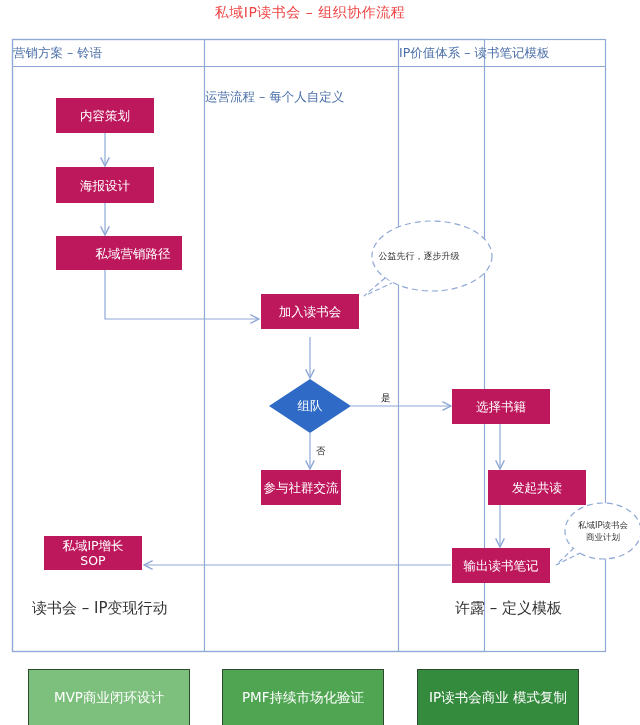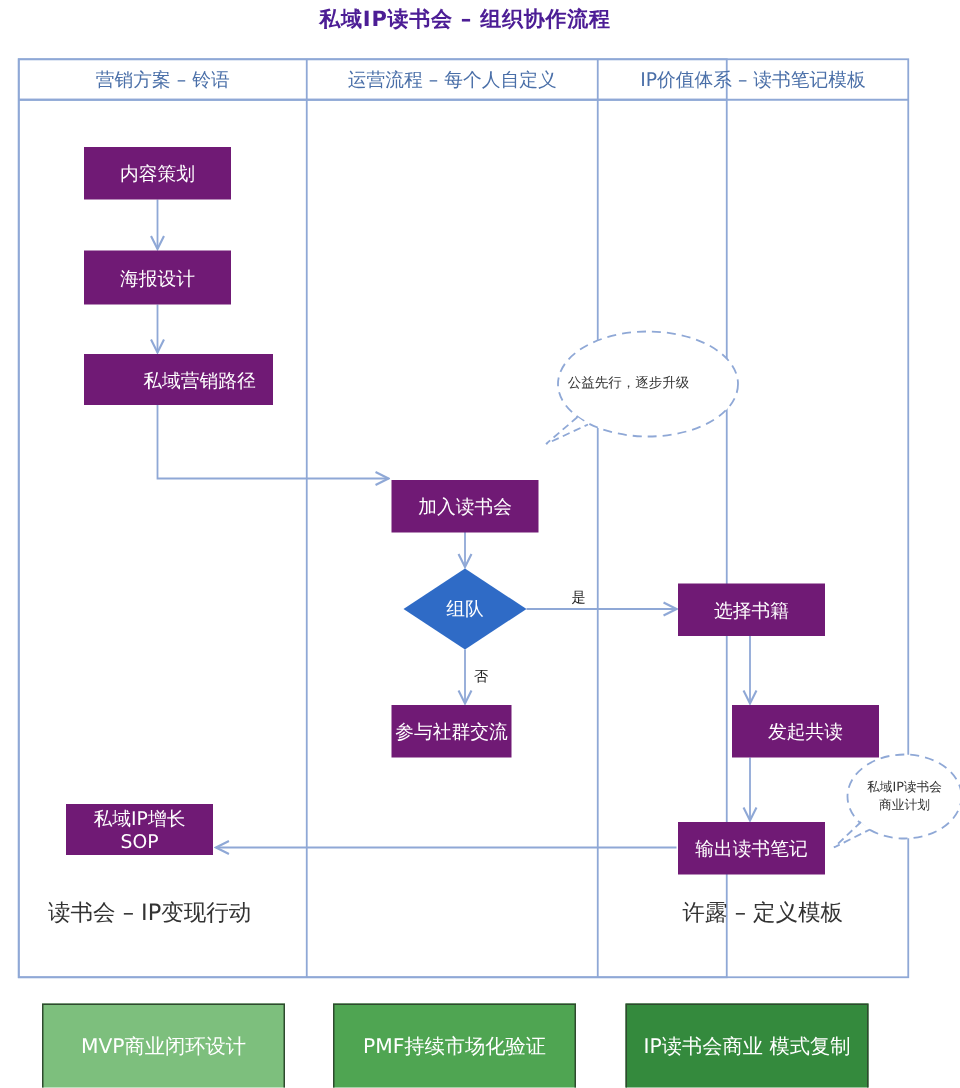--- a/index.html
+++ b/index.html
@@ -1,23 +1,23 @@
 <!DOCTYPE html>
 <html><head>
 <meta charset="utf-8">
 <style>
   html, body { margin: 0; padding: 0; background: #ffffff; }
   body { width: 640px; height: 725px; position: relative; overflow: hidden;
          font-family: "DejaVu Sans", "Liberation Sans", sans-serif; }
   .title { position: absolute; left: 0; top: 4px; width: 620px; text-align: center;
-           font-size: 14px; font-weight: bold; color: #4c1d95; letter-spacing: 0.5px; }
-  .lane-head { position: absolute; top: 39px; height: 27px; line-height: 27px; text-align: center;
+           font-size: 14px; font-weight: normal; color: #ef4444; letter-spacing: 0.5px; }
+  .lane-head { position: absolute; top: 39px; height: 27px; line-height: 27px; text-align: left;
                font-size: 12.5px; color: #4a6fa8; }
   svg.diagram { position: absolute; left: 0; top: 0; }
-  .node { position: absolute; background: #701a75; color: #fff; font-size: 12.5px;
+  .node { position: absolute; background: #be185d; color: #fff; font-size: 12.5px;
           display: flex; align-items: center; justify-content: center; text-align: center;
           line-height: 15px; }
   .diamond-label { position: absolute; color: #fff; font-size: 12.5px; text-align: center; }
   .edge-label { position: absolute; font-size: 9.5px; color: #222; }
   .callout-text { position: absolute; font-size: 9px; color: #333; text-align: center; line-height: 12px; }
   .lane-footer { position: absolute; font-size: 15px; color: #333; }
   .phase { position: absolute; top: 669px; width: 162px; height: 58px; color: #fff; font-size: 13.5px;
            display: flex; align-items: center; justify-content: center; box-sizing: border-box;
            border: 1.5px solid #2e4a2e; }
 </style>
@@ -56,28 +56,28 @@
   <polygon points="310,379 351,406 310,433 269,406" fill="#2f6bc6"></polygon>
 
   <ellipse cx="432" cy="256" rx="60" ry="35" fill="#ffffff" stroke="#8fa8d6" stroke-width="1.2" stroke-dasharray="6,4"></ellipse>
   <polyline points="385,278 364,296 392,283" fill="#ffffff" stroke="#8fa8d6" stroke-width="1.2" stroke-dasharray="5,3"></polyline>
 
   <ellipse cx="603" cy="531" rx="38" ry="28" fill="#ffffff" stroke="#8fa8d6" stroke-width="1.2" stroke-dasharray="6,4"></ellipse>
   <polyline points="574,548 556,565 580,553" fill="#ffffff" stroke="#8fa8d6" stroke-width="1.2" stroke-dasharray="5,3"></polyline>
 </svg>
 
 <div class="lane-head" style="left:13px;width:191px;">营销方案 – 铃语</div>
-<div class="lane-head" style="left:205px;width:193px;">运营流程 – 每个人自定义</div>
+<div class="lane-head" style="left:205px;width:193px;margin-top:44px;">运营流程 – 每个人自定义</div>
 <div class="lane-head" style="left:399px;width:206px;">IP价值体系 – 读书笔记模板</div>
 
 <div class="node" style="left:56px;top:98px;width:98px;height:35px;">内容策划</div>
 <div class="node" style="left:56px;top:167px;width:98px;height:36px;">海报设计</div>
 <div class="node" style="left:56px;top:236px;width:98px;height:34px;padding-left:28px;">私域营销路径</div>
 
-<div class="node" style="left:261px;top:320px;width:98px;height:35px;">加入读书会</div>
+<div class="node" style="left:261px;top:294px;width:98px;height:35px;">加入读书会</div>
 <div class="diamond-label" style="left:280px;top:398px;width:60px;">组队</div>
 <div class="node" style="left:261px;top:470px;width:80px;height:35px;">参与社群交流</div>
 
 <div class="node" style="left:452px;top:389px;width:98px;height:35px;">选择书籍</div>
 <div class="node" style="left:452px;top:470px;width:98px;height:35px;margin-left:36px;">发起共读</div>
 <div class="node" style="left:452px;top:548px;width:98px;height:35px;">输出读书笔记</div>
 
 <div class="node" style="left:44px;top:536px;width:98px;height:34px;flex-direction:column;">
   <span>私域IP增长</span>
   <span>SOP</span>

